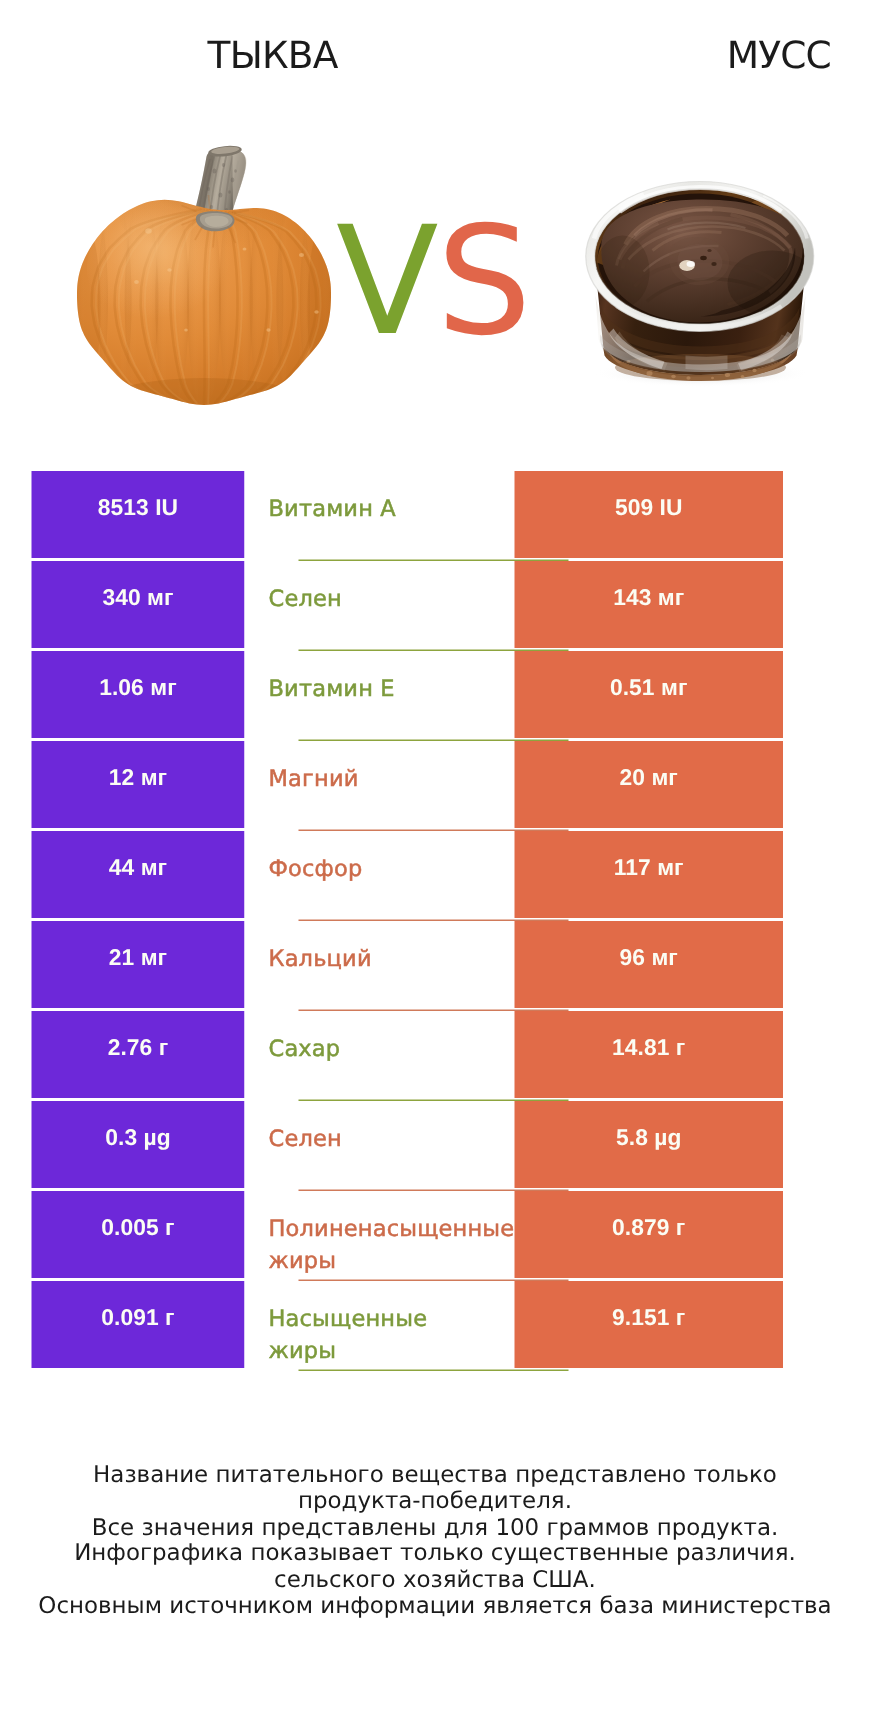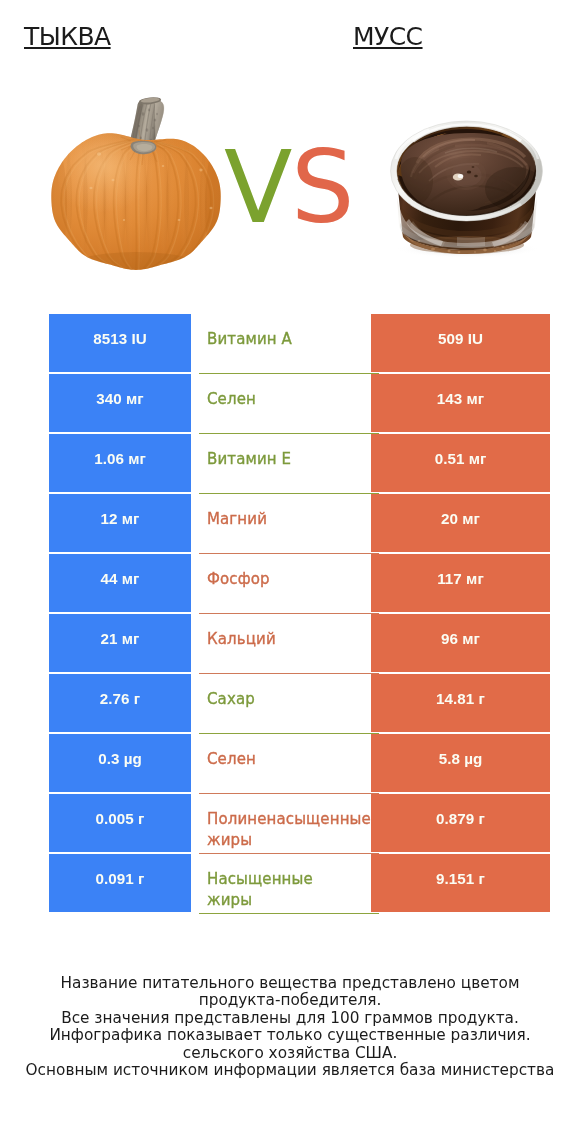--- a/index.html
+++ b/index.html
@@ -12,22 +12,22 @@
     overflow: hidden;
   }
   .page { position: relative; width: 580px; height: 1144px; background: #fff; }
 
   
   .hdr { position: absolute; top: 0; left: 0; width: 580px; height: 60px; }
   .hdr-title {
     position: absolute; top: 23px;
     font-family: "DejaVu Sans", sans-serif;
     font-size: 25px; letter-spacing: -0.55px;
-    color: #1b1b1b; font-weight: 400; text-align: left;
-    line-height: 28px; white-space: nowrap; text-decoration: underline;
+    color: #1b1b1b; font-weight: 400; text-align: right;
+    line-height: 28px; white-space: nowrap;
   }
   #title-left  { left: 24px;  width: 201px; }
   #title-right { left: 353px; width: 201px; }
 
   
   .hero { position: absolute; top: 60px; left: 0; width: 580px; height: 240px; }
   #pumpkin-img { position: absolute; left: 51px; top: 10px; }
   #mousse-img  { position: absolute; left: 389px; top: 59px; }
 
   .vs { position: absolute; top: 0; left: 0; width: 580px; height: 240px; }
@@ -37,21 +37,21 @@
     font-family: "DejaVu Sans", sans-serif;
   }
   .vs-v { left: 224px; top: 78px; color: #7ba22e; }
   .vs-s { left: 291px; top: 78px; color: #e1664a; }
 
   
   .tbl { position: absolute; left: 21px; top: 314px; width: 537px; }
   .row { position: relative; height: 58px; margin-bottom: 2px; display: flex; }
   .cell { height: 58px; display: flex; align-items: center; justify-content: center; }
   .cell-l .val, .cell-r .val { position: relative; top: -5px; }
-  .cell-l { width: 142px; background: #3b82f6; margin-left: 28px; }
+  .cell-l { width: 142px; background: #6d28d9; }
   .cell-r { width: 179px; background: #e16b48; }
   .cell-m { width: 180px; background: #fff; overflow: hidden; justify-content: flex-start; align-items: flex-start; padding-left: 16px; padding-top: 15px; }
   .divider { position: absolute; left: 178px; width: 180px; top: 59px; height: 1px; background: #8da43e; }
   .row.orange .divider { background: #d07a5a; }
   .val { color: #fbfdf4; font-size: 15.2px; font-weight: 700; letter-spacing: 0.05px; white-space: nowrap; }
   .lbl { font-family: "DejaVu Sans", sans-serif; font-size: 15px; font-weight: 400; text-align: left; line-height: 21px; width: 148px; letter-spacing: 0.12px; -webkit-text-stroke: 0.35px currentColor; }
   .green-txt { color: #7d9a3c; }
   .orange-txt { color: #cc6b4a; }
   
 
@@ -441,21 +441,21 @@
           <span class="lbl green-txt">Насыщенные жиры</span>
         </div>
         <div class="cell cell-r">
           <span class="val">9.151 г</span>
         </div>
         <div class="divider"></div>
       </div>
     </div>
 
   <div class="foot" id="footer-note">
-      <div>Название питательного вещества представлено цветом</div>
+      <div>Название питательного вещества представлено только</div>
       <div>продукта-победителя.</div>
       <div>Все значения представлены для 100 граммов продукта.</div>
       <div>Инфографика показывает только существенные различия.</div>
       <div>сельского хозяйства США.</div>
       <div>Основным источником информации является база министерства</div>
     </div>
 
 </div>
 
 </body></html>

